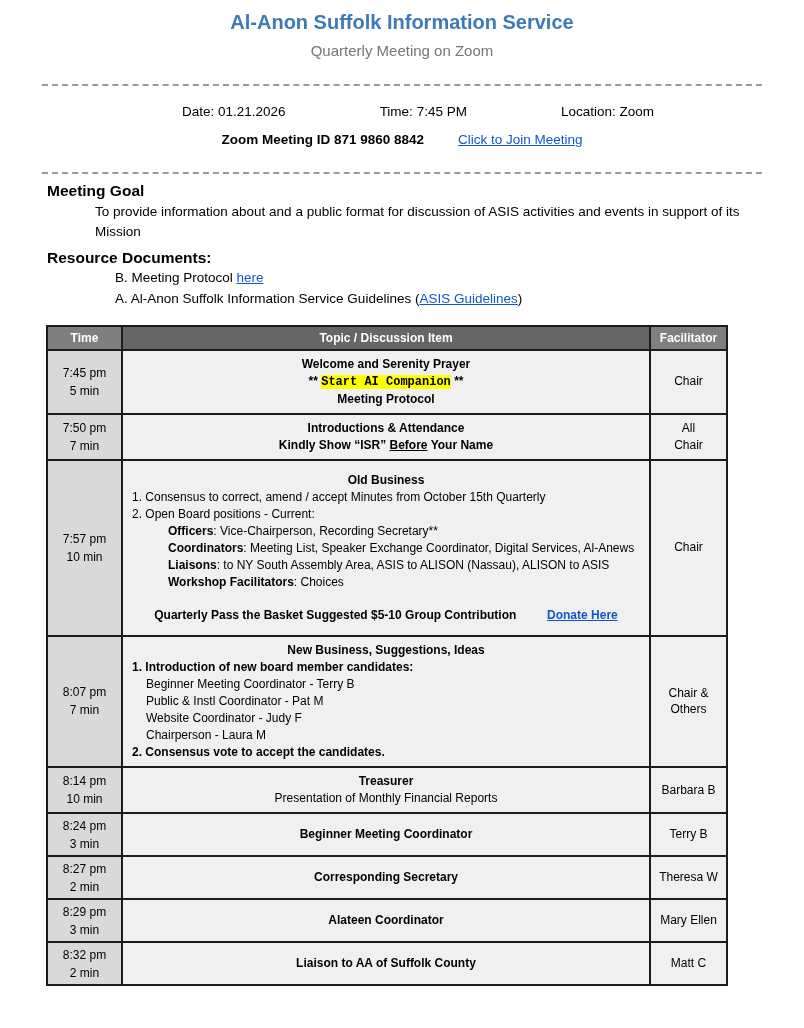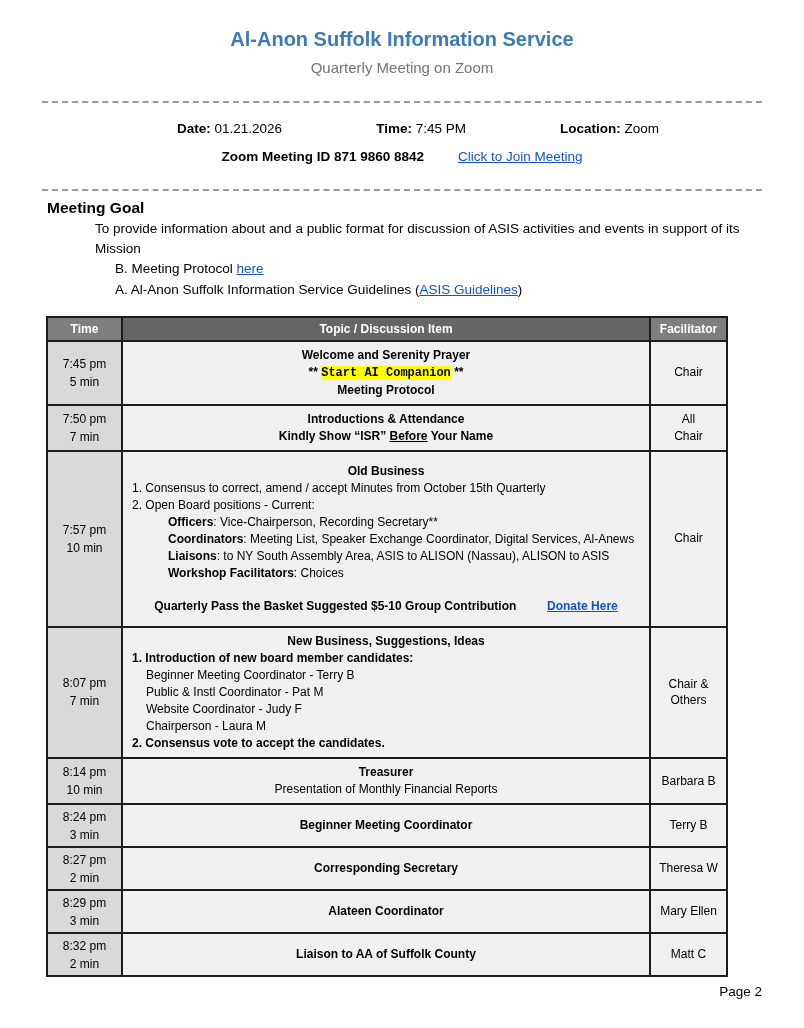--- a/index.html
+++ b/index.html
@@ -5,40 +5,40 @@
   * { box-sizing: border-box; }
   html,body { margin:0; padding:0; background:#ffffff; }
   body {
     width:804px; height:1028px;
     font-family:"Liberation Sans", sans-serif;
     color:#000;
   }
   .page { position:relative; width:804px; height:1028px; overflow:hidden; background:#fff; }
 
   .doc-title {
-    margin:0; padding-top:28px;
+    margin:0; padding-top:11px;
     text-align:center;
     font-size:20px; font-weight:bold;
     color:#3C7AB8;
   }
   .doc-subtitle {
     margin-top:8px;
     text-align:center;
     font-size:15px; color:#757575;
   }
   .hr {
     height:0; margin:25px 42px 0 42px;
     border-top:2px dashed #999;
   }
   .meta-row {
     margin-top:18px;
     display:flex; justify-content:center; gap:62px;
     font-size:13.5px;
   }
-  .meta-row b { font-weight:bold;padding-left:32px; }
+  .meta-row b { font-weight:normal;padding-left:32px; }
   .zoom-row {
     margin-top:13px;
     display:flex; justify-content:center; gap:34px;
     font-size:13.5px;
   }
   .zoom-row .zid { font-weight:bold; }
   a.link { color:#1155CC; text-decoration:underline; cursor:pointer; }
   a.link.bold { font-weight:bold;padding-left:24px; }
 
   .sec-heading {
@@ -116,20 +116,21 @@
   <div class="zoom-row">
     <span class="zid"><span>Zoom Meeting ID</span> <span>871 9860 8842</span></span>
     <a class="link">Click to Join Meeting</a>
   </div>
 
   <div class="hr"></div>
 
   <div class="sec-heading">Meeting Goal</div>
   <p class="goal-text">To provide information about and a public format for discussion of ASIS activities and events in support of its Mission</p>
 
+  <div class="sec-heading">Resource Documents:</div>
   <div class="res-item">
     <span>B. Meeting Protocol </span><a class="link">here</a>
   </div>
   <div class="res-item">
     <span>A. Al-Anon Suffolk Information Service Guidelines (</span><a class="link">ASIS Guidelines</a><span>)</span>
   </div>
 
   <table class="agenda">
     <colgroup>
         <col class="c-time">
@@ -261,15 +262,14 @@
         <div>2 min</div>
       </td>
       <td class="topic">
         <div class="c b">Liaison to AA of Suffolk County</div>
       </td>
       <td class="fac">Matt C</td>
     </tr>
   </tbody>
     </table>
 
-  <div class="page-num">Page 2</div>
 
 </div>
 
 </body></html>

